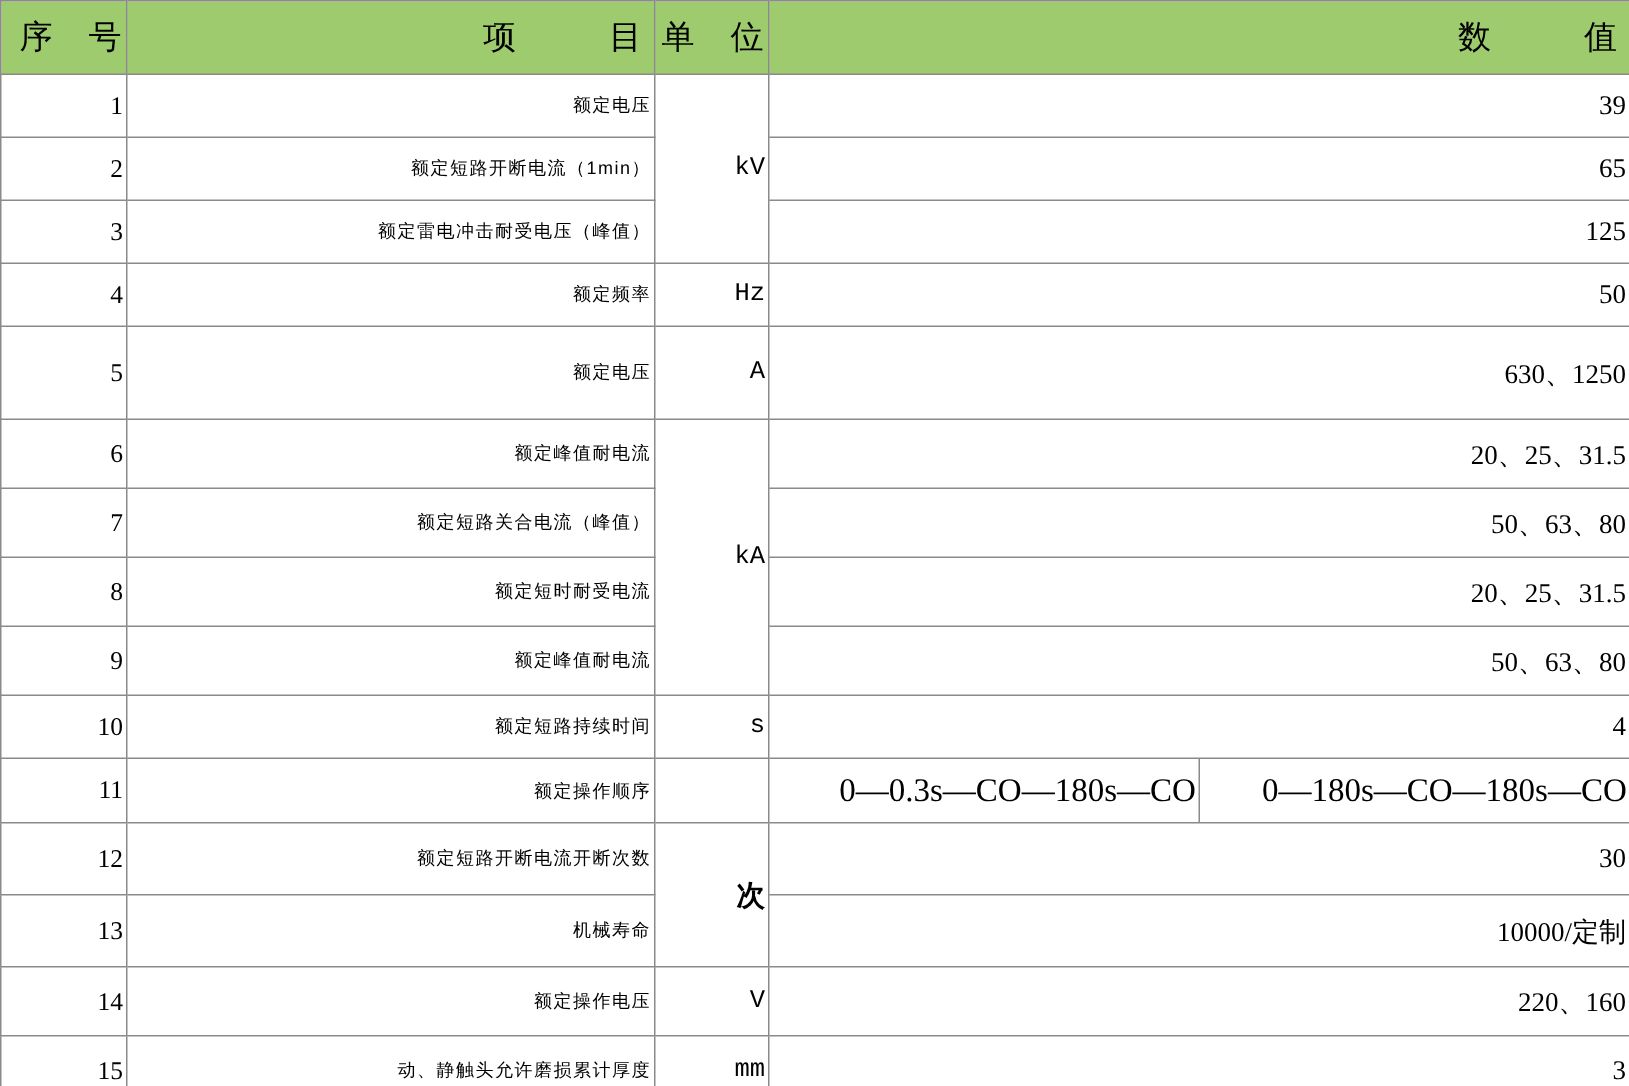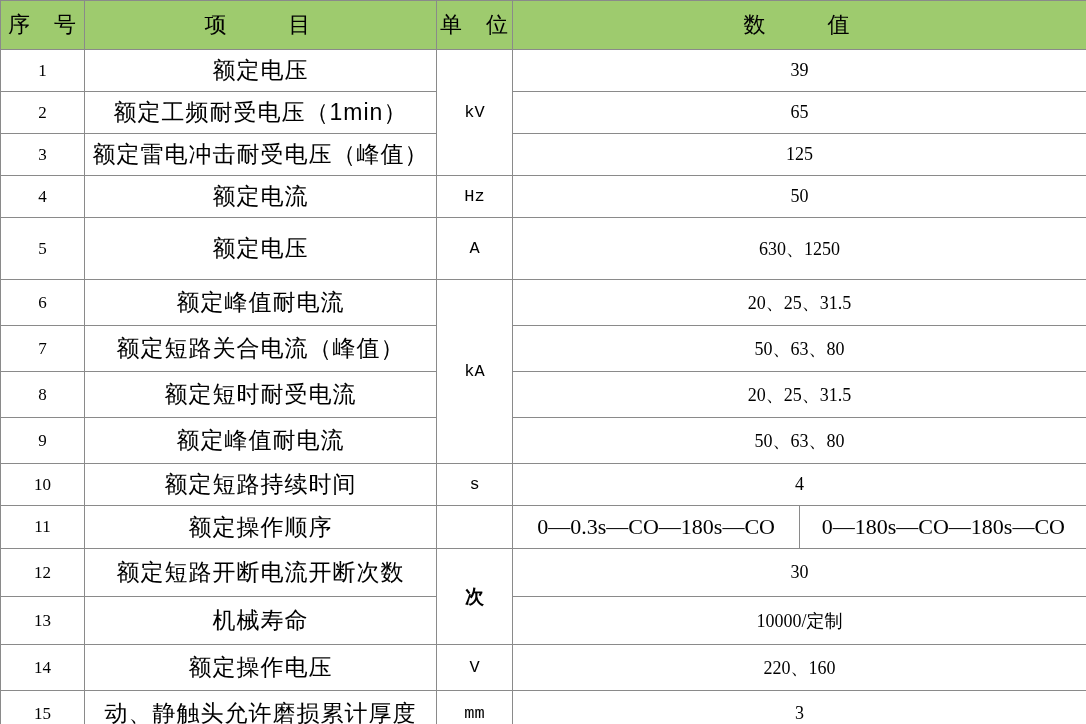--- a/index.html
+++ b/index.html
@@ -14,21 +14,21 @@
     overflow: hidden;
   }
   #spec-table {
     border-collapse: collapse;
     width: 1086px;
     height: 724px;
     table-layout: fixed;
   }
   #spec-table td, #spec-table th {
     border: 1px solid #8a8a8a;
-    text-align: center;
+    text-align: right;
     vertical-align: middle;
     color: #000000;
     font-weight: normal;
     padding: 0 2px;
   }
   thead th {
     background: #9ecb6e;
     font-size: 22px;
     font-weight: bold;
     letter-spacing: 6px;
@@ -41,21 +41,21 @@
   col.c-no    { width: 84px; }
   col.c-item  { width: 352px; }
   col.c-unit  { width: 76px; }
   col.c-val   { width: 574px; }
 
   td.no-col {
     font-size: 17px;
     font-family: "Liberation Serif", "DejaVu Serif", serif;
   }
   td.item-col {
-    font-size: 23px;
+    font-size: 12px;
     font-weight: bold;
     letter-spacing: 1px;
   }
   td.unit-col {
     font-size: 17px;
     font-family: Liberation Mono, monospace;
   }
   td.val-col {
     font-size: 18px;
     font-family: "Liberation Serif", "DejaVu Serif", serif;
@@ -92,33 +92,33 @@
 
     <tr>
       <td class="no-col">1</td>
       <td class="item-col">额定电压</td>
       <td class="unit-col" rowspan="3">kV</td>
       <td class="val-col">39</td>
     </tr>
 
     <tr>
       <td class="no-col">2</td>
-      <td class="item-col">额定工频耐受电压（1min）</td>
+      <td class="item-col">额定短路开断电流（1min）</td>
       <td class="val-col">65</td>
     </tr>
 
     <tr>
       <td class="no-col">3</td>
       <td class="item-col">额定雷电冲击耐受电压（峰值）</td>
       <td class="val-col">125</td>
     </tr>
 
     <tr>
       <td class="no-col">4</td>
-      <td class="item-col">额定电流</td>
+      <td class="item-col">额定频率</td>
       <td class="unit-col">Hz</td>
       <td class="val-col">50</td>
     </tr>
 
     <tr style="height:62px">
       <td class="no-col">5</td>
       <td class="item-col">额定电压</td>
       <td class="unit-col">A</td>
       <td class="val-col">630、1250</td>
     </tr>

